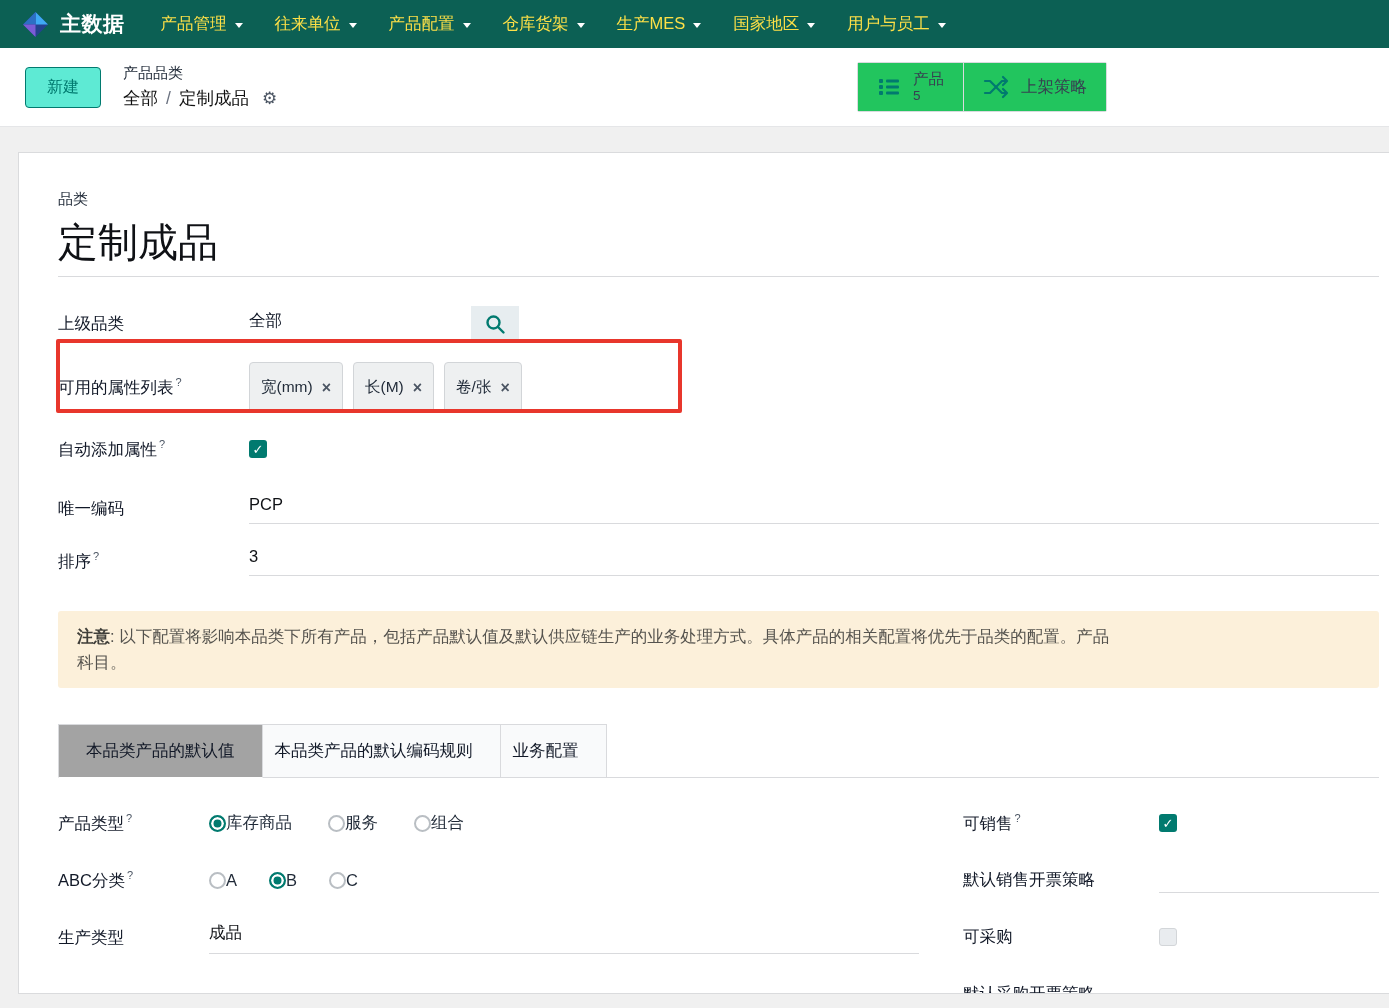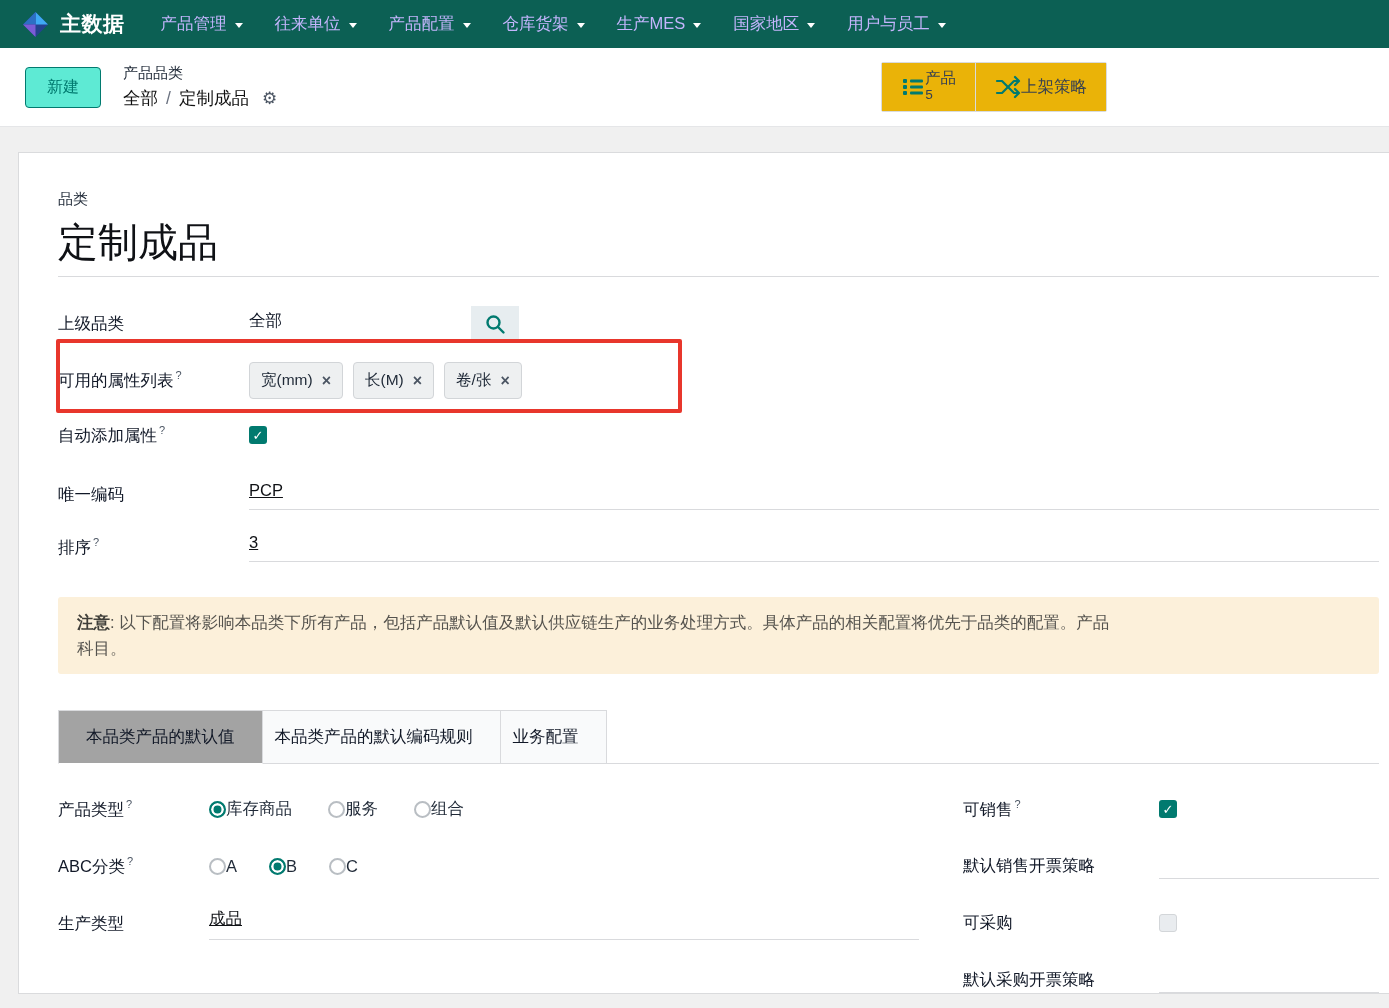--- a/index.html
+++ b/index.html
@@ -13,52 +13,52 @@
   body{
     width:1389px;height:1008px;overflow:hidden;
     font-family:"Liberation Sans","DejaVu Sans",sans-serif;
     background:#f0f0f0;color:var(--ink);
   }
   
   .topnav{height:48px;background:var(--nav);display:flex;align-items:center;padding:0 14px;}
   .brand{display:flex;align-items:center;gap:11px;padding:0 12px 0 8px;cursor:pointer;}
   .brand-text{color:#fff;font-size:21px;font-weight:700;letter-spacing:.5px;}
   .menu{display:flex;align-items:center;margin-left:8px;}
-  .menu-item{display:flex;align-items:center;gap:8px;color:#c4b5fd;font-size:16.5px;padding:10px 16px;cursor:pointer;white-space:nowrap;}
+  .menu-item{display:flex;align-items:center;gap:8px;color:#fde047;font-size:16.5px;padding:10px 16px;cursor:pointer;white-space:nowrap;}
   .caret{width:0;height:0;border-left:4.5px solid transparent;border-right:4.5px solid transparent;border-top:5px solid #fff;margin-top:2px;}
   
   .control-panel{height:79px;background:#fff;border-bottom:1px solid #e5e6e8;display:flex;align-items:center;padding:0 25px;}
   .btn-new{border:1px solid var(--teal);color:var(--teal);background:#5eead4;font-size:16px;padding:9px 21px;border-radius:4px;cursor:pointer;font-family:inherit;}
   .bc{margin-left:22px;display:flex;flex-direction:column;gap:3px;}
   .bc-model{font-size:15px;color:#1f2937;}
   .bc-path{font-size:17.5px;color:#111;display:flex;align-items:center;gap:8px;}
   .bc-sep{color:#6b7280;}
   .gear{font-size:17px;color:#4b5563;margin-left:5px;cursor:pointer;}
   .stat-group{margin-left:auto;margin-right:257px;display:flex;border:1px solid #d9dbde;background:#fff;border-radius:2px;}
-  .stat-btn{display:flex;align-items:center;padding:7px 19px;background:#eab308;border:none;cursor:pointer;font-family:Liberation Mono, monospace;}
+  .stat-btn{display:flex;align-items:center;gap:12px;padding:7px 19px;background:#22c55e;border:none;cursor:pointer;font-family:Liberation Sans, sans-serif;}
   .stat-btn + .stat-btn{border-left:1px solid #d9dbde;}
   .stat-col{display:flex;flex-direction:column;align-items:flex-start;line-height:1.2;}
   .stat-label{font-size:15.5px;color:#374151;}
   .stat-value{font-size:13.5px;color:#374151;}
   .stat-single{font-size:16.5px;color:#374151;}
   
   .content{padding:25px 0 0 18px;height:867px;}
   .sheet{position:relative;background:#fff;border:1px solid #dadbdd;border-right:none;height:842px;padding:37px 10px 20px 39px;overflow:hidden;}
   .small-label{font-size:15px;color:#1f2937;margin-bottom:9px;}
   .title-name{font-size:40px;font-weight:400;color:#0f1115;border-bottom:1px solid var(--line);padding-bottom:10px;margin-bottom:28px;line-height:1.2;}
   .frow{display:flex;align-items:center;margin-bottom:20px;min-height:32px;}
   .flabel{width:191px;flex-shrink:0;font-size:16.5px;color:var(--ink);}
   .help{color:#4b5563;font-size:11px;margin-left:2px;vertical-align:super;cursor:pointer;}
   .fcontent{flex:1;display:flex;align-items:center;gap:10px;min-height:26px;}
   .underlined .fcontent{border-bottom:1px solid var(--line);padding-bottom:9px;}
-  .text-value{font-size:16.5px;color:#0f1115;text-decoration:underline;}
+  .text-value{font-size:16.5px;color:#0f1115;}
   .m2o-value{width:222px;border-bottom:1px solid var(--line);font-size:16.5px;padding:5px 0 9px;}
   .search-btn{width:48px;height:36px;background:#e7edf0;border:none;display:flex;align-items:center;justify-content:center;cursor:pointer;}
   .tags{display:flex;gap:10px;}
-  .tag{display:inline-flex;align-items:center;gap:9px;background:#eef0f1;border:1px solid #d2d5d8;border-radius:4px;padding:7px 11px;font-size:15.5px;color:#1f2937;cursor:pointer;}
+  .tag{display:inline-flex;align-items:center;gap:9px;background:#eef0f1;border:1px solid #d2d5d8;border-radius:4px;padding:14px 11px;font-size:15.5px;color:#1f2937;cursor:pointer;}
   .tag-x{color:#4b5563;font-size:16px;font-weight:700;line-height:1;cursor:pointer;}
   .checkbox{width:18px;height:18px;border-radius:3px;display:inline-flex;align-items:center;justify-content:center;cursor:pointer;flex-shrink:0;}
   .checkbox.checked{background:var(--teal);}
   .checkbox.checked::after{content:"✓";color:#fff;font-size:13px;font-weight:700;}
   .checkbox.unchecked{background:#e9ecef;border:1px solid #d3d6d9;}
   .notice{background:#fcf0da;border-radius:3px;padding:13px 19px;margin:34px 0 36px;font-size:16.5px;color:#55534e;line-height:1.55;}
   .notice b{font-weight:700;color:#3f3e39;}
   .notice-line1{white-space:nowrap;overflow:hidden;}
   
   .tabs{display:flex;border-bottom:1px solid var(--line);margin-bottom:30px;}

